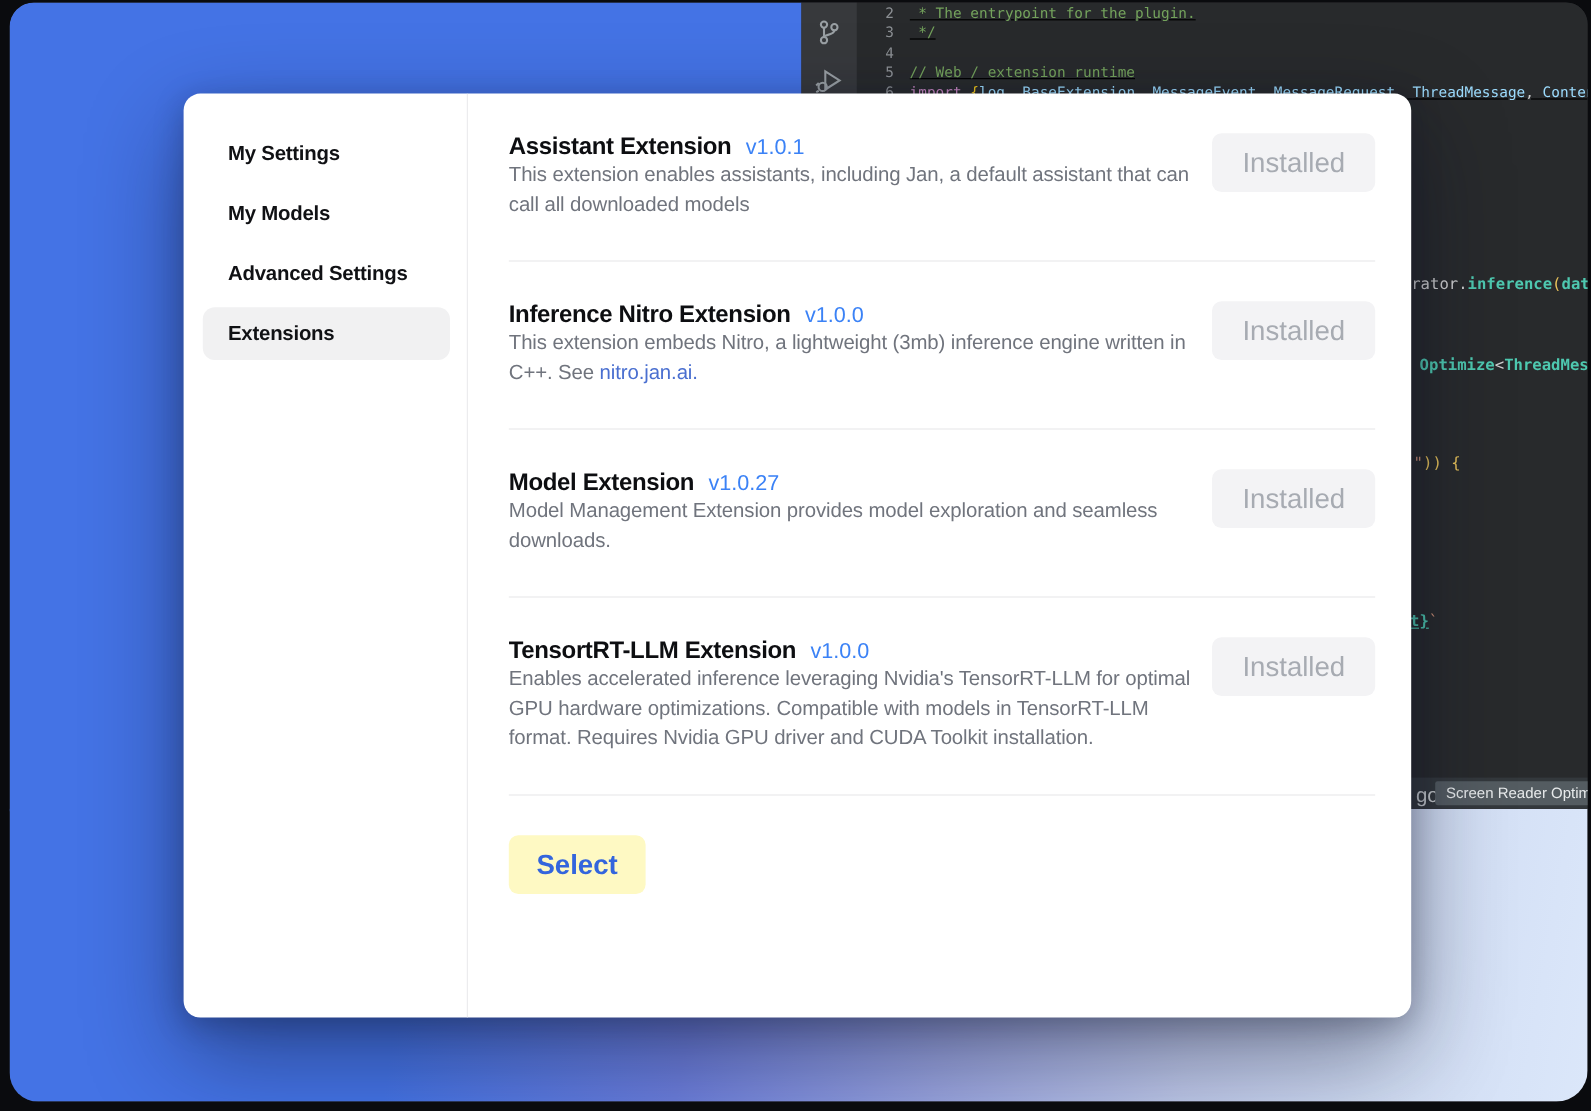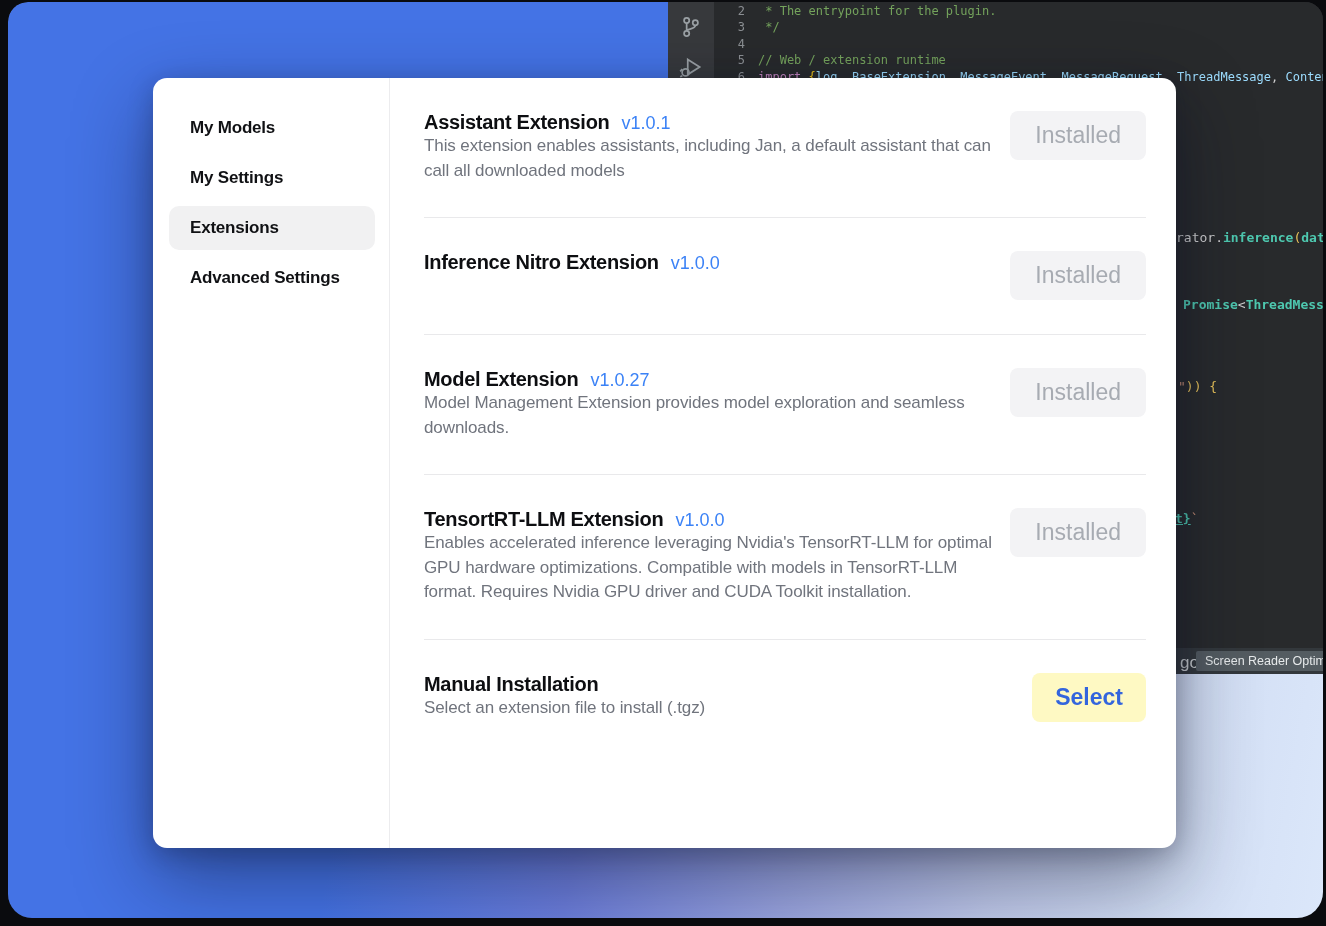--- a/index.html
+++ b/index.html
@@ -23,21 +23,21 @@
   
   .editor { position:absolute; left:660px; top:0; width:655px; height:672px;
     background:#282a2c; font-family:"DejaVu Sans Mono", monospace; }
   .activity-bar { position:absolute; left:0; top:0; bottom:26px; width:46px;
     background:#37393c; }
   .activity-icon { position:absolute; left:10px; width:26px; height:26px; color:#9aa0a4; }
   .activity-icon svg { width:26px; height:26px; }
   .gutter { position:absolute; left:46px; top:1px; width:31px; text-align:right;
     font-size:12px; line-height:16.4px; color:#8b8f93; }
   .codecol { position:absolute; left:90px; top:1px; right:0; font-size:12px;
-    line-height:16.4px; white-space:pre; overflow:hidden; }
+    line-height:16.4px; white-space:pre; overflow:hidden;text-decoration:underline; }
   .codecol div { height:16.4px; }
   .frag { position:absolute; font-size:13px; white-space:pre; }
   .c-comment{color:#74a35c} .c-kw{color:#c586c0} .c-brace{color:#f0c61b}
   .c-id{color:#9cdcfe} .c-plain{color:#cfcfcf} .c-teal{color:#4ec9b0;font-weight:600}
   .c-gold{color:#e8c25a} .c-orange{color:#ce9178}
   .u{text-decoration:underline}
   .status-strip { position:absolute; left:0; right:0; bottom:0; height:26px;
     background:#33383c; font-family:"Liberation Sans", sans-serif; }
   .status-go { position:absolute; left:512px; top:5px; font-size:17px; color:#c9cdcf; }
   .status-chip { position:absolute; left:528px; top:3px; height:20px; line-height:20px;
@@ -99,54 +99,55 @@
     <div class="gutter">
         <div>2</div>
         <div>3</div>
         <div>4</div>
         <div>5</div>
         <div>6</div>
       </div>
     <div class="codecol"><div><span class="c-comment"> * The entrypoint for the plugin.</span></div><div><span class="c-comment"> */</span></div><div></div><div><span class="c-comment">// Web / extension runtime</span></div><div><span class="c-kw">import </span><span class="c-brace">{</span><span class="c-id">log</span><span class="c-plain">, </span><span class="c-id">BaseExtension</span><span class="c-plain">, </span><span class="c-id">MessageEvent</span><span class="c-plain">, </span><span class="c-id">MessageRequest</span><span class="c-plain">, </span><span class="c-id">ThreadMessage</span><span class="c-plain">, </span><span class="c-id">ContentType</span></div></div>
     <div>
         <div class="frag" style="left: 508px; top: 228px;"><span class="c-plain">rator</span><span class="c-plain">.</span><span class="c-teal">inference</span><span class="c-gold">(</span><span class="c-teal">data</span></div>
-        <div class="frag" style="left: 515px; top: 295px;"><span class="c-teal">Promise</span><span class="c-plain">&lt;</span><span class="c-teal">ThreadMessage</span></div>
+        <div class="frag" style="left: 515px; top: 295px;"><span class="c-teal">Optimize</span><span class="c-plain">&lt;</span><span class="c-teal">ThreadMessage</span></div>
         <div class="frag" style="left: 510px; top: 377px;"><span class="c-orange">"</span><span class="c-gold">)) </span><span class="c-gold">{</span></div>
         <div class="frag" style="left: 507px; top: 509px;"><span class="c-teal u">t}</span><span class="c-orange">`</span></div>
       </div>
     <div class="status-strip">
       <span class="status-go">go</span>
       <span class="status-chip">Screen Reader Optimize</span>
     </div>
   </div>
 
   <div class="modal">
     <div class="sidebar">
+        <div class="side-item">My Settings</div>
         <div class="side-item">My Models</div>
-        <div class="side-item">My Settings</div>
+        <div class="side-item">Advanced Settings</div>
         <div class="side-item active">Extensions</div>
-        <div class="side-item">Advanced Settings</div>
       </div>
     <div class="content">
         <div class="ext-row">
           <div>
             <div class="ext-title-line">
               <span class="ext-name">Assistant Extension</span>
               <span class="ext-version">v1.0.1</span>
             </div>
             <div class="ext-desc"><span>This extension enables assistants, including Jan, a default assistant that can call all downloaded models</span></div>
           </div>
           <button class="ext-btn">Installed</button>
         </div>
         <div class="ext-row">
           <div>
             <div class="ext-title-line">
               <span class="ext-name">Inference Nitro Extension</span>
               <span class="ext-version">v1.0.0</span>
             </div>
+            <div class="ext-desc"><span>This extension embeds Nitro, a lightweight (3mb) inference engine written in C++. See </span><span class="link">nitro.jan.ai.</span></div>
           </div>
           <button class="ext-btn">Installed</button>
         </div>
         <div class="ext-row">
           <div>
             <div class="ext-title-line">
               <span class="ext-name">Model Extension</span>
               <span class="ext-version">v1.0.27</span>
             </div>
             <div class="ext-desc"><span>Model Management Extension provides model exploration and seamless downloads.</span></div>
@@ -157,24 +158,18 @@
           <div>
             <div class="ext-title-line">
               <span class="ext-name">TensortRT-LLM Extension</span>
               <span class="ext-version">v1.0.0</span>
             </div>
             <div class="ext-desc"><span>Enables accelerated inference leveraging Nvidia's TensorRT-LLM for optimal GPU hardware optimizations. Compatible with models in TensorRT-LLM format. Requires Nvidia GPU driver and CUDA Toolkit installation.</span></div>
           </div>
           <button class="ext-btn">Installed</button>
         </div>
         <div class="ext-row">
-          <div>
-            <div class="ext-title-line">
-              <span class="ext-name">Manual Installation</span>
-            </div>
-            <div class="ext-desc"><span>Select an extension file to install (.tgz)</span></div>
-          </div>
           <button class="ext-btn select">Select</button>
         </div>
       </div>
   </div>
 
 </div>
 
 </body></html>

